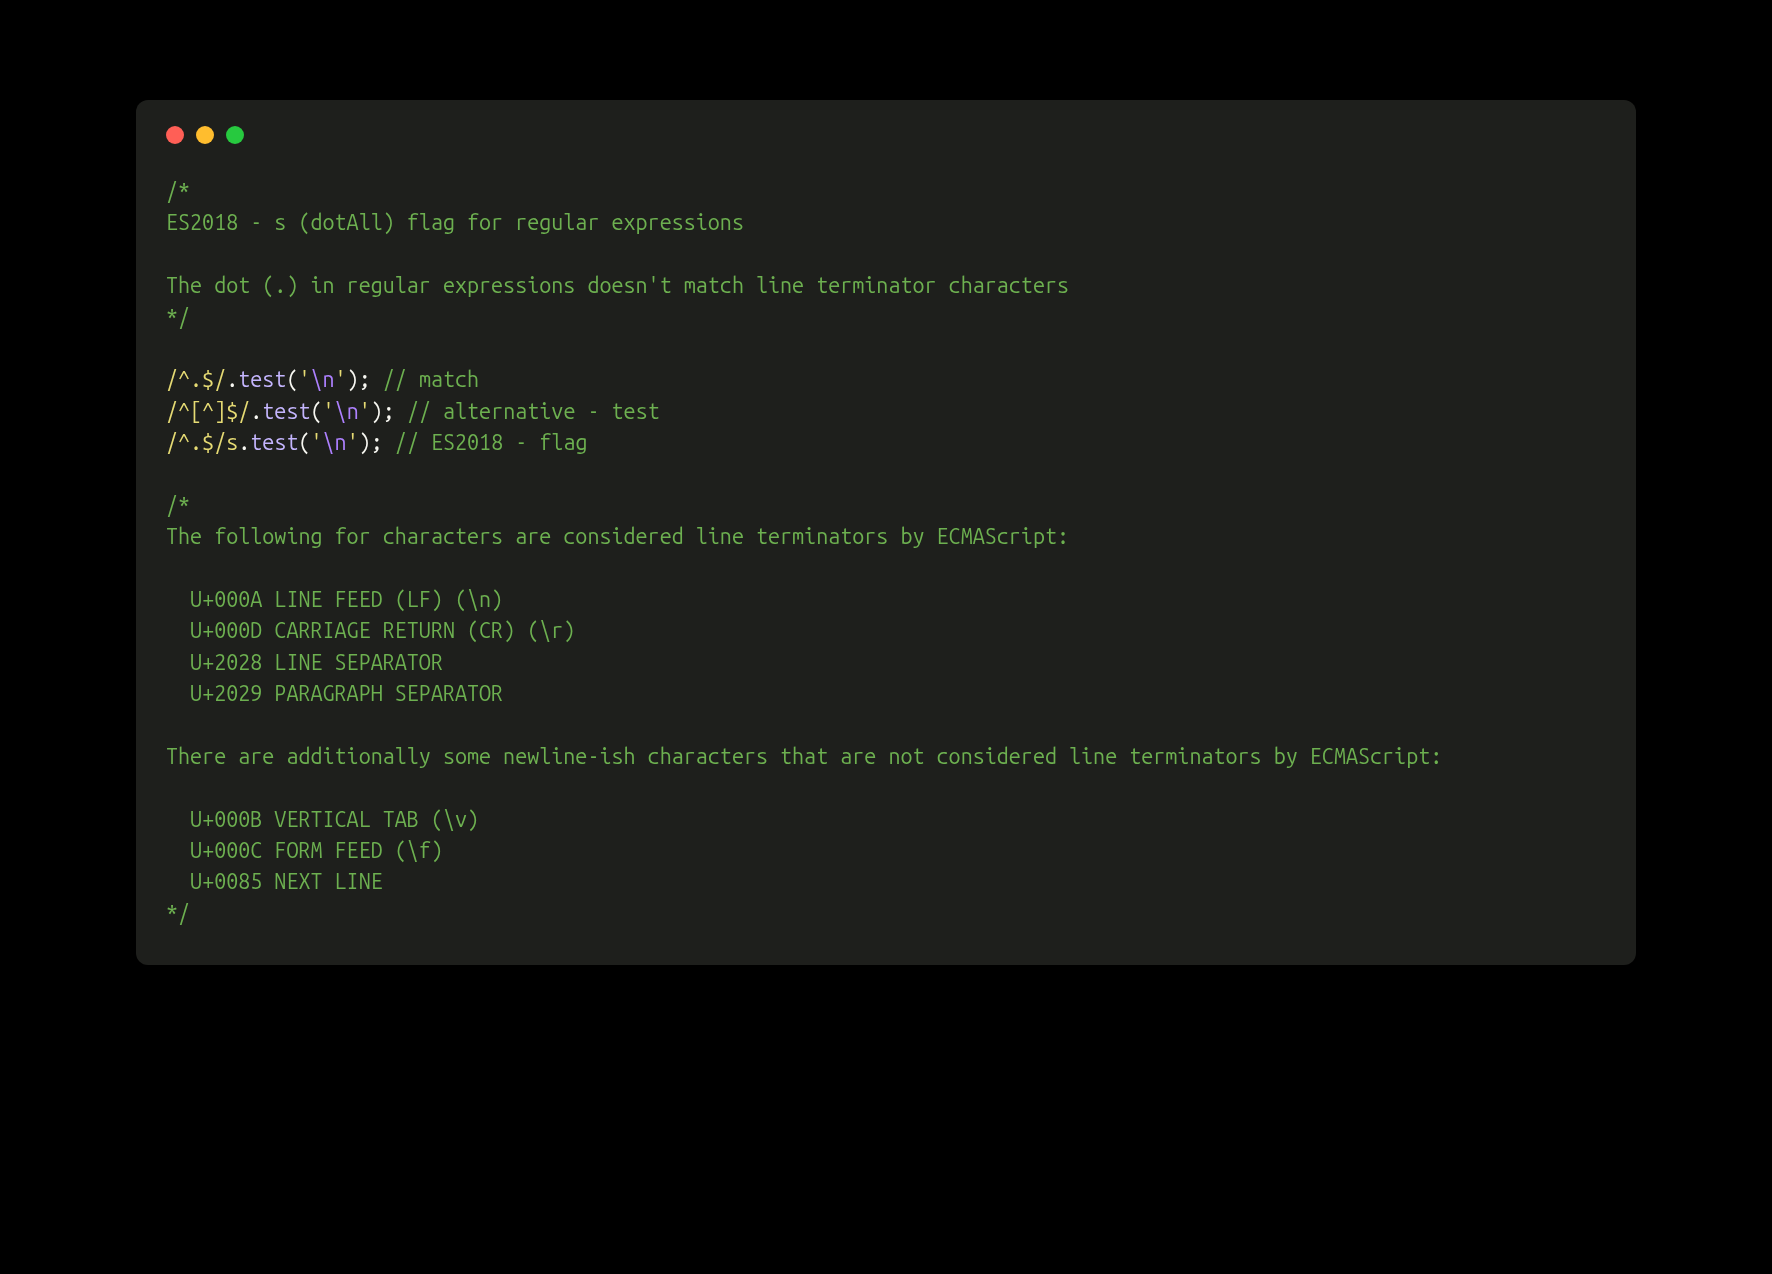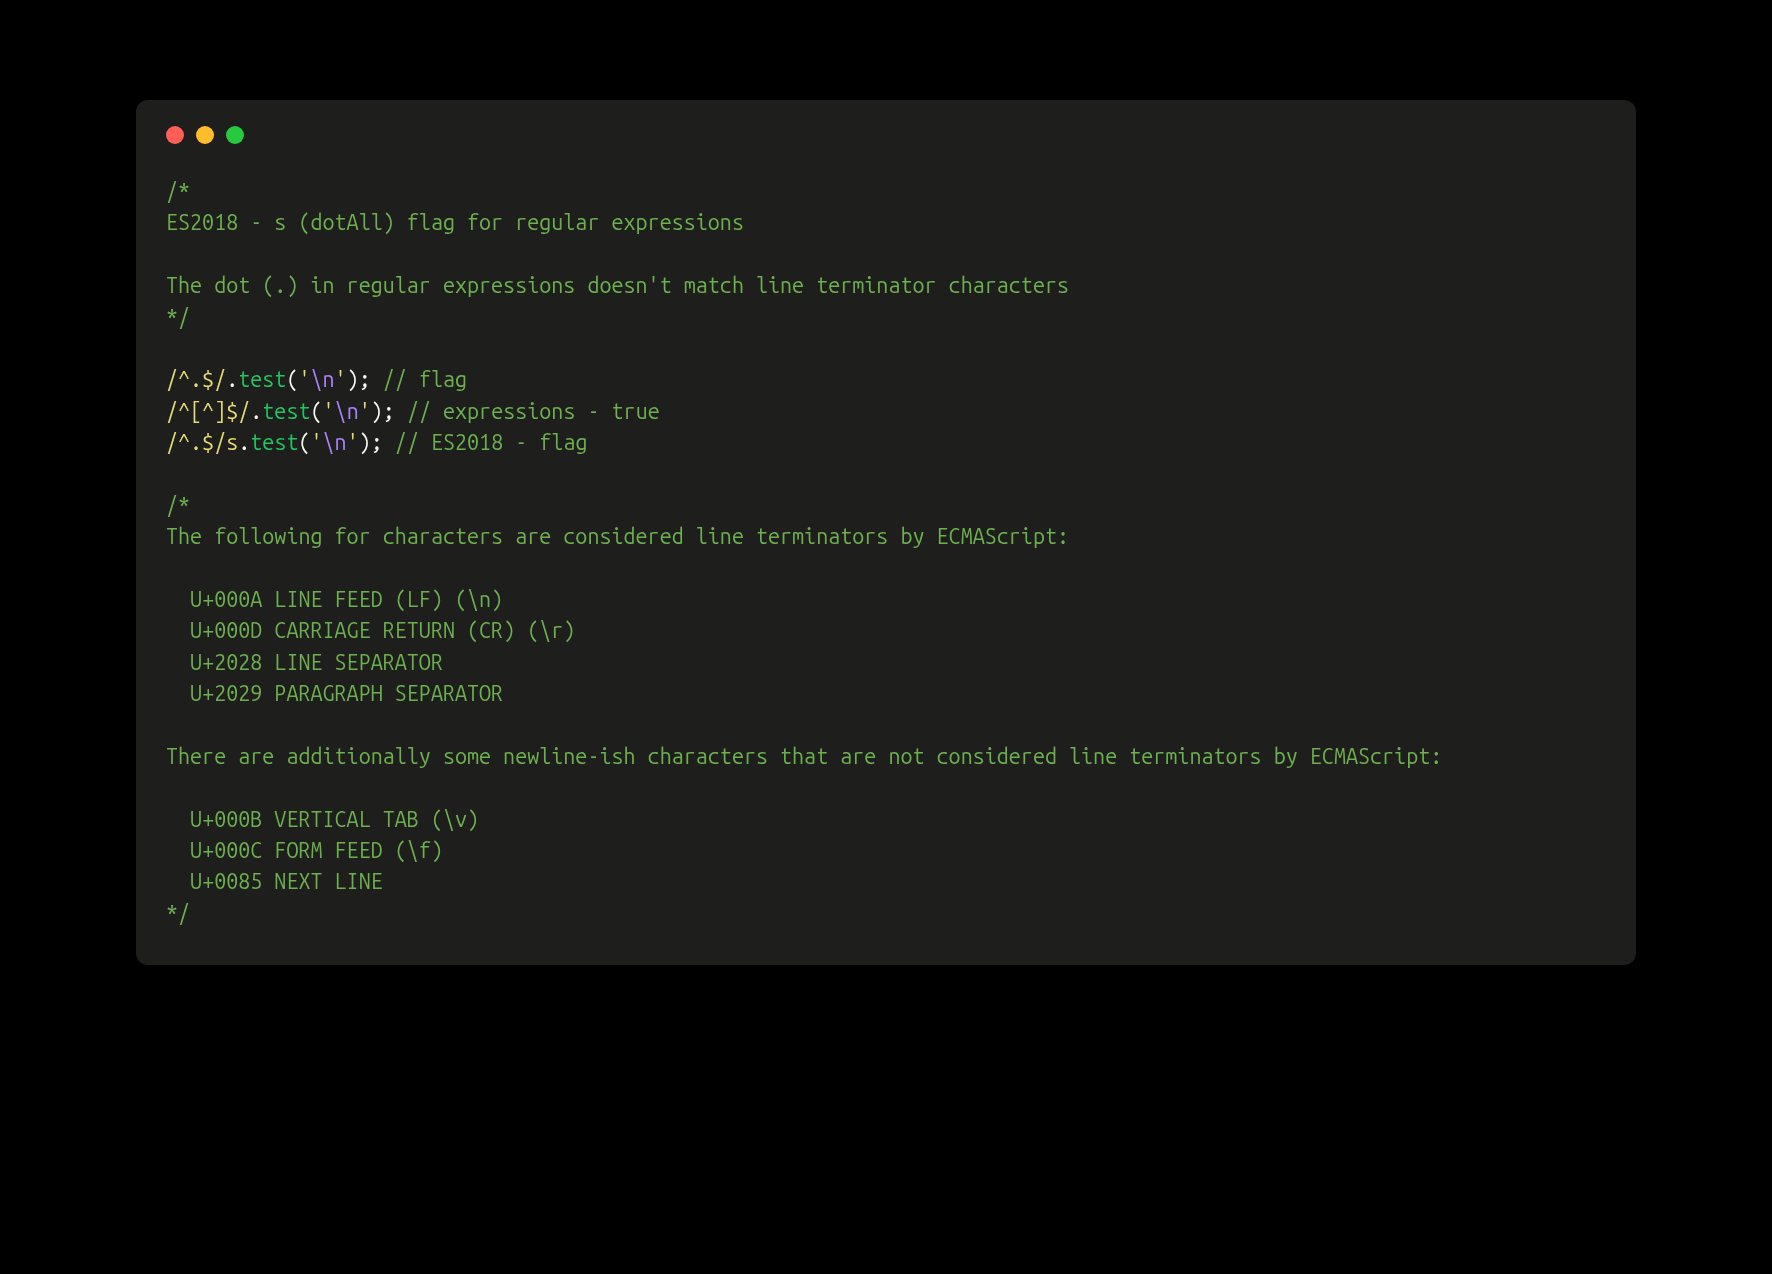--- a/index.html
+++ b/index.html
@@ -39,42 +39,42 @@
     .code {
       font-family: "SF Mono", "Monaco", "Menlo", "Consolas", "Ubuntu Mono", monospace;
       font-size: 21.5px;
       line-height: 1.46;
       white-space: pre-wrap;
       word-wrap: break-word;
     }
     .c-comment { color: #6db050; }
     .c-regex   { color: #e6db74; }
     .c-punct   { color: #f8f8f2; }
-    .c-method  { color: #22c55e; text-align: center; }
+    .c-method  { color: #c4b5fd; text-align: center; }
     .c-string  { color: #e6db74; }
     .c-escape  { color: #ae81ff; }
   </style>
 </head>
 <body>
 
 <div class="window">
   <div class="traffic-lights">
     <div class="tl tl-red"></div>
     <div class="tl tl-yellow"></div>
     <div class="tl tl-green"></div>
   </div>
 
   <div class="code"><span class="c-comment">/*
 ES2018 - s (dotAll) flag for regular expressions
 
 The dot (.) in regular expressions doesn't match line terminator characters
 */</span>
 
-<span><span class="c-regex">/^.$/</span><span class="c-punct">.</span><span class="c-method">test</span><span class="c-punct">(</span><span class="c-string">'</span><span class="c-escape">\n</span><span class="c-string">'</span><span class="c-punct">);</span><span> </span><span class="c-comment">// flag</span></span>
-<span><span class="c-regex">/^[^]$/</span><span class="c-punct">.</span><span class="c-method">test</span><span class="c-punct">(</span><span class="c-string">'</span><span class="c-escape">\n</span><span class="c-string">'</span><span class="c-punct">);</span><span> </span><span class="c-comment">// expressions - true</span></span>
+<span><span class="c-regex">/^.$/</span><span class="c-punct">.</span><span class="c-method">test</span><span class="c-punct">(</span><span class="c-string">'</span><span class="c-escape">\n</span><span class="c-string">'</span><span class="c-punct">);</span><span> </span><span class="c-comment">// match</span></span>
+<span><span class="c-regex">/^[^]$/</span><span class="c-punct">.</span><span class="c-method">test</span><span class="c-punct">(</span><span class="c-string">'</span><span class="c-escape">\n</span><span class="c-string">'</span><span class="c-punct">);</span><span> </span><span class="c-comment">// alternative - test</span></span>
 <span><span class="c-regex">/^.$/s</span><span class="c-punct">.</span><span class="c-method">test</span><span class="c-punct">(</span><span class="c-string">'</span><span class="c-escape">\n</span><span class="c-string">'</span><span class="c-punct">);</span><span> </span><span class="c-comment">// ES2018 - flag</span></span>
 
 <span class="c-comment">/*
 The following for characters are considered line terminators by ECMAScript:
 
   U+000A LINE FEED (LF) (\n)
   U+000D CARRIAGE RETURN (CR) (\r)
   U+2028 LINE SEPARATOR
   U+2029 PARAGRAPH SEPARATOR
 

